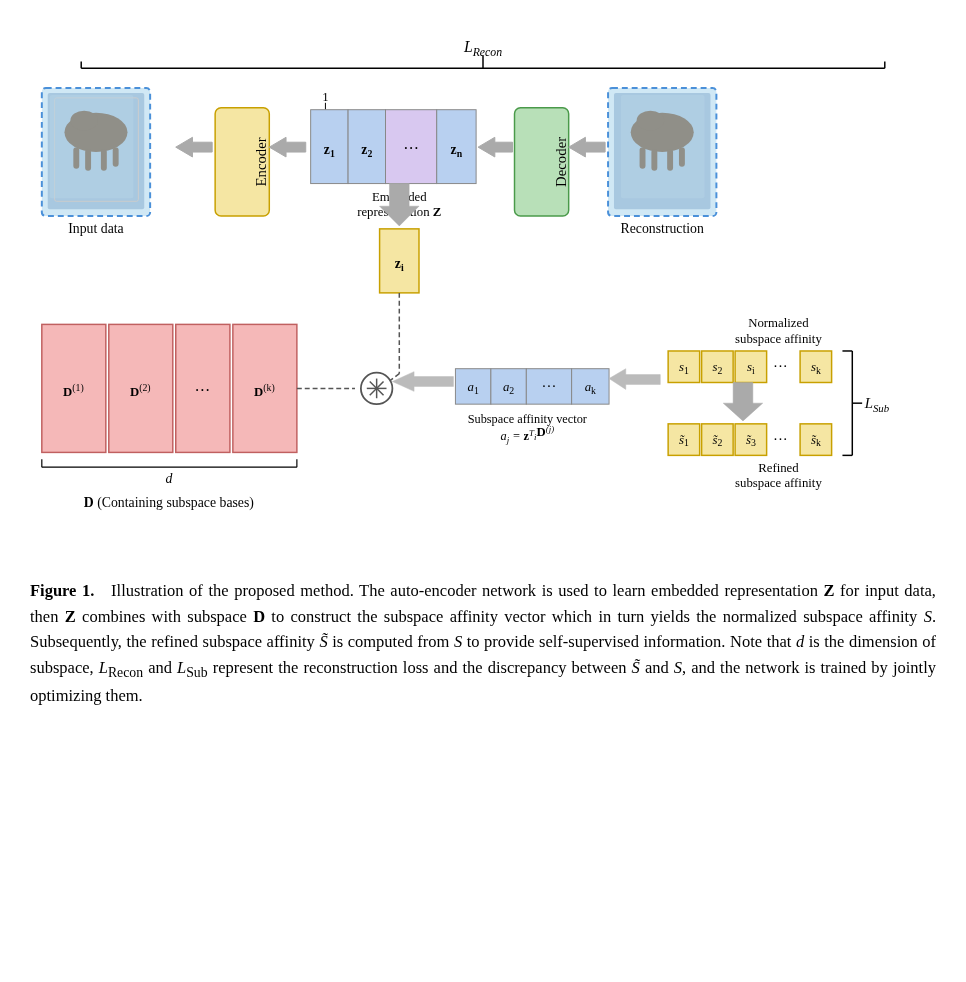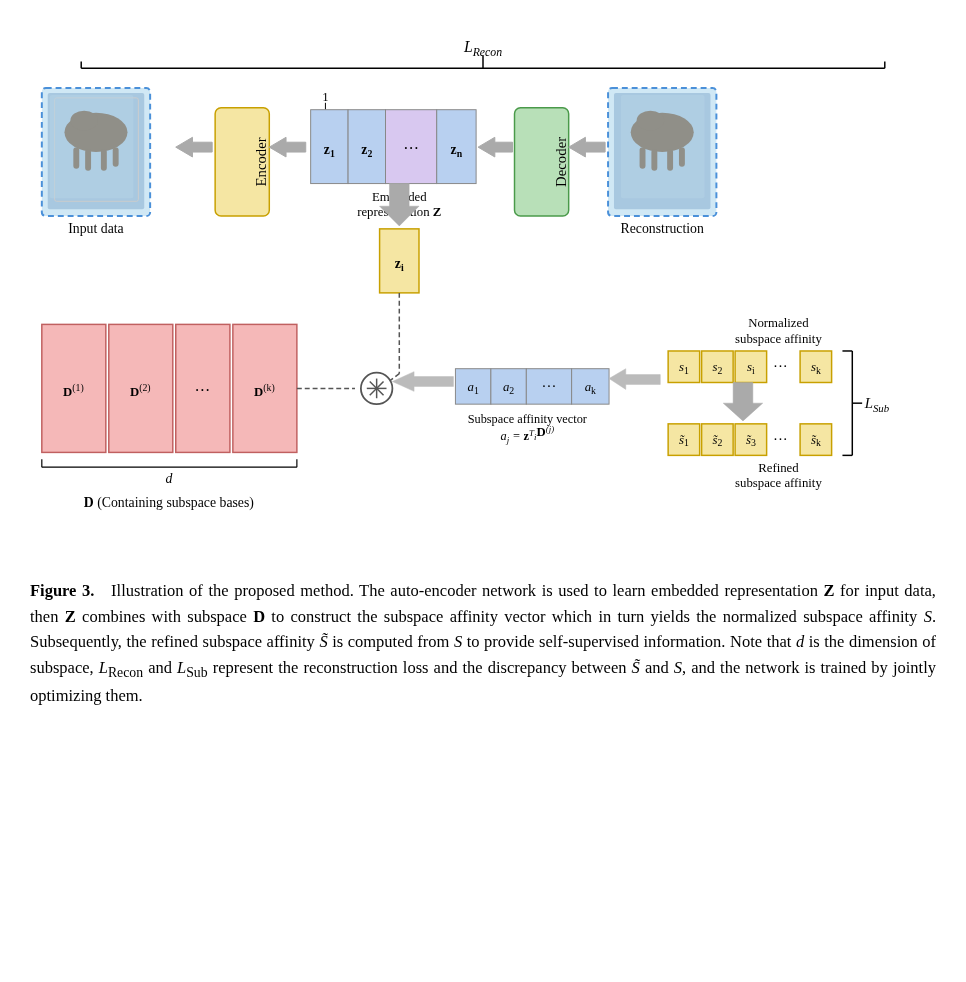--- a/index.html
+++ b/index.html
@@ -253,15 +253,15 @@
 
       <text x="860" y="380" text-anchor="middle" font-size="15" font-style="italic">
         <tspan font-style="italic">L</tspan><tspan font-size="11" dy="4">Sub</tspan>
       </text>
 
     </svg>
   </div>
 </div>
 
 <div class="caption">
-  <span class="caption-label">Figure 3.</span>
+  <span class="caption-label">Figure 1.</span>
   &nbsp; Illustration of the proposed method. The auto-encoder network is used to learn embedded representation <strong>Z</strong> for input data, then <strong>Z</strong> combines with subspace <strong>D</strong> to construct the subspace affinity vector which in turn yields the normalized subspace affinity <em>S</em>. Subsequently, the refined subspace affinity <em>S̃</em> is computed from <em>S</em> to provide self-supervised information. Note that <em>d</em> is the dimension of subspace, <em>L</em><sub>Recon</sub> and <em>L</em><sub>Sub</sub> represent the reconstruction loss and the discrepancy between <em>S̃</em> and <em>S</em>, and the network is trained by jointly optimizing them.
 </div>
 
 </body></html>

